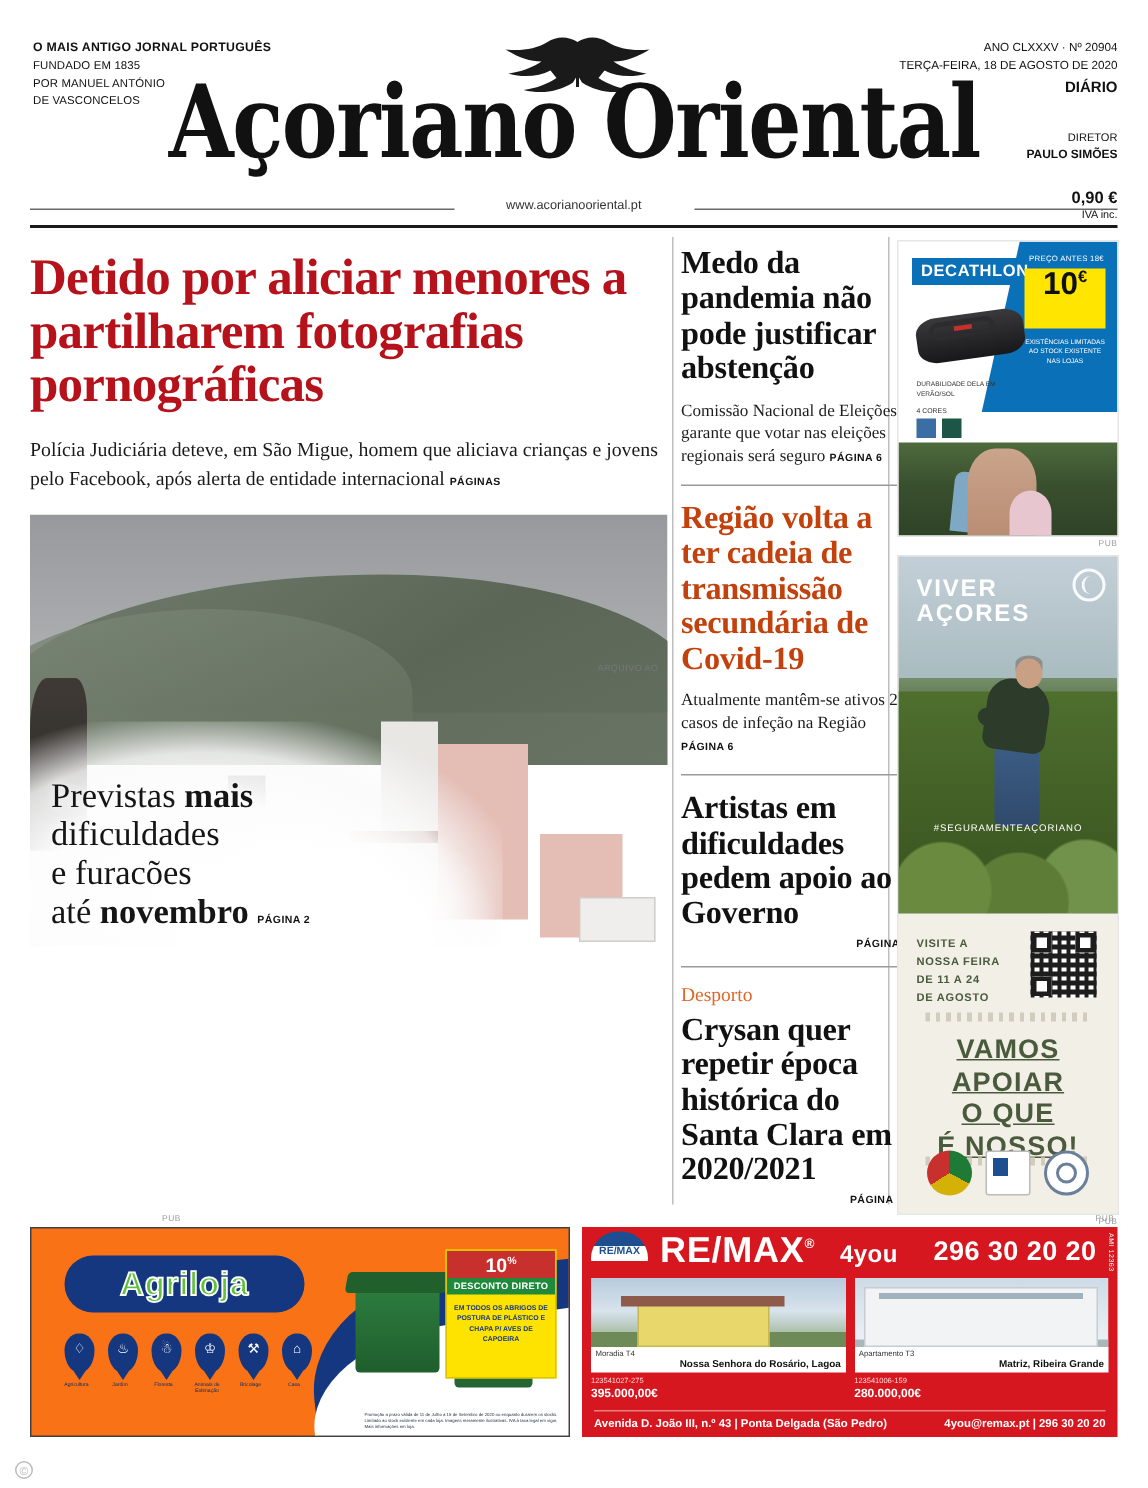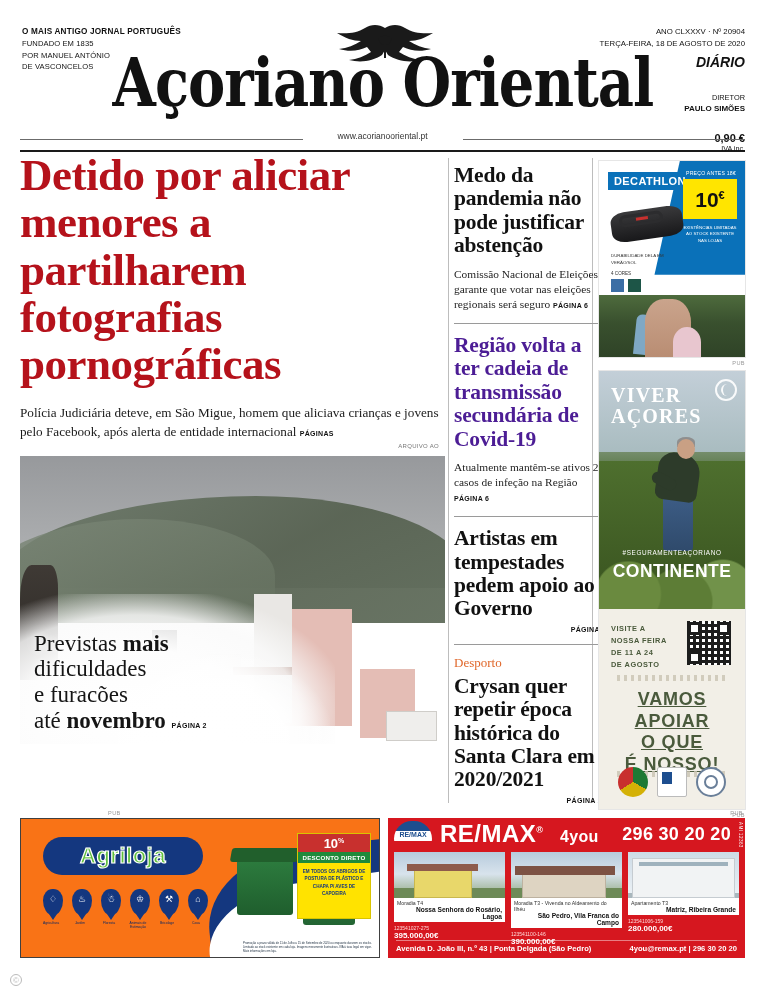--- a/index.html
+++ b/index.html
@@ -15,21 +15,21 @@
   .masthead { position: relative; height: 128px; padding: 30px 10px 0 10px; }
   .mh-left { position: absolute; left: 22px; top: 26px; width: 210px;
              font-family: "Liberation Sans", sans-serif; color: #111; }
   .mh-left .l1 { font-size: 8.2px; font-weight: bold; letter-spacing: .2px; line-height: 1.5; }
   .mh-left .l2, .mh-left .l3, .mh-left .l4 { font-size: 7.6px; line-height: 1.5; letter-spacing: .1px; }
 
   .mh-right { position: absolute; right: 20px; top: 26px; width: 200px; text-align: right;
               font-family: "Liberation Sans", sans-serif; color: #111; }
   .mh-right .r1 { font-size: 7.8px; line-height: 1.6; }
   .mh-right .r2 { font-size: 7.8px; line-height: 1.6; }
-  .mh-right .r3 { font-size: 14px; font-weight: bold; line-height: 1.6; font-style: italic; }
+  .mh-right .r3 { font-size: 10px; font-weight: bold; line-height: 1.6; }
   .mh-right .dirlabel { font-size: 7.4px; margin-top: 19px; line-height: 1.5; }
   .mh-right .dirname { font-size: 8px; font-weight: bold; line-height: 1.5; }
   .mh-right .price { font-size: 11px; font-weight: bold; margin-top: 17px; }
   .mh-right .iva { font-size: 7.2px; }
 
   .mh-title { position: absolute; left: 0; right: 0; top: 48px; text-align: center; }
   .mh-title .nameplate {
     font-family: "DejaVu Serif", serif;
     font-size: 57px; font-weight: bold; color: #111;
     letter-spacing: -1px; line-height: 1;
@@ -60,24 +60,24 @@
 
   .vrule { position: absolute; top: 6px; width: 1px; background: #bdbdbd; }
   .vrule.v1 { left: 428px; height: 645px; }
   .vrule.v2 { left: 572px; height: 645px; }
 
   
   .lead-hd {
     color: #b5121b;
     font-family: "Liberation Serif", serif;
     font-weight: bold;
-    font-size: 45px;
+    font-size: 34px;
     line-height: 1.05;
     letter-spacing: -0.5px;
-    margin-top: 0;
+    margin-top: 16px;
   }
   .lead-sub {
     font-size: 13.2px; line-height: 1.42; color: #1a1a1a;
     margin-top: 16px; padding-right: 4px;
   }
   .pg { font-family: "Liberation Sans", sans-serif; font-size: 7px; font-weight: bold;
         letter-spacing: .3px; color: #111; white-space: nowrap; }
 
   
   .photo-wrap { position: relative; margin-top: 14px; width: 425px; height: 288px; overflow: hidden; }
@@ -114,37 +114,37 @@
     text-shadow: 0 0 6px rgba(255,255,255,.95), 0 0 14px rgba(255,255,255,.85);
   }
   .photo-cap b { font-weight: bold; }
   .photo-cap .pg { text-shadow: none; }
   .credit { position: absolute; right: 6px; top: 291px;
             font-family: "Liberation Sans", sans-serif; font-size: 6px; color: #777; letter-spacing: .3px; }
 
   
   .mid-hd { font-family: "Liberation Serif", serif; font-weight: bold;
             font-size: 21.5px; line-height: 1.09; color: #111; letter-spacing: -0.2px; }
-  .mid-hd.teal { color: #4c1d95; }
+  .mid-hd.teal { color: #c2410c; }
   .mid-dek { font-size: 11.4px; line-height: 1.32; color: #1d1d1d; margin-top: 9px; }
   .mid-rule { height: 1px; background: #9a9a9a; margin: 11px 0 10px 0; }
   .kicker { font-family: "Liberation Serif", serif; color: #e0672a; font-size: 13px;
             font-weight: normal; margin-bottom: 4px; }
   .pg-right { text-align: right; margin-top: 5px; }
   .pubtag { position: absolute; right: 1px; font-family: "Liberation Sans", sans-serif;
             font-size: 5.6px; color: #999; letter-spacing: .4px; }
   .deca { position: relative; width: 148px; height: 198px; background: #ffffff;
           border: 1px solid #e6e6e6; overflow: hidden; }
   .deca .bluewedge { position: absolute; right: 0; top: 0; width: 62%; height: 58%;
                      background: #0a71b9; clip-path: polygon(28% 0, 100% 0, 100% 100%, 0 100%); }
   .deca .logo { position: absolute; left: 9px; top: 11px;
                 background: #0a71b9; color: #fff; font-family: "Liberation Sans", sans-serif;
                 font-weight: bold; font-size: 11px; letter-spacing: .4px; padding: 3px 6px; }
   .deca .yellow { position: absolute; right: 8px; top: 18px; width: 54px; height: 40px;
-                  background: #ffe500; display:flex; align-items:center; justify-content:center; }
+                  background: #ffe500; display:flex; align-items:flex-start; justify-content:center; }
   .deca .yellow .p { font-family: "Liberation Sans", sans-serif; font-weight: bold;
                      font-size: 21px; color: #111; line-height: 1; }
   .deca .yellow .p sup { font-size: 11px; }
   .deca .was { position: absolute; right: 9px; top: 9px; font-family:"Liberation Sans",sans-serif;
                font-size: 5.2px; color: #fff; letter-spacing: .2px; }
   .deca .legal { position: absolute; right: 8px; top: 64px; width: 54px; text-align:center;
                  font-family:"Liberation Sans",sans-serif; font-size: 4.4px; color:#fff; line-height:1.45; }
   .deca .sandal { position: absolute; left: 12px; top: 48px; width: 72px; height: 30px;
                   background: linear-gradient(#3a3a3c,#18181a); border-radius: 14px/10px;
                   transform: rotate(-8deg); }
@@ -184,22 +184,22 @@
                         background: #2d3b2a; border-radius: 16px 20px 8px 8px; transform: rotate(8deg); }
   .cont .farmer .head { position:absolute; left: 26px; top: 8px; width: 18px; height: 20px;
                         background: #c9a084; border-radius: 50%; }
   .cont .farmer .hair { position:absolute; left: 26px; top: 6px; width: 18px; height: 10px;
                         background: #8e8e8e; border-radius: 50% 50% 0 0; }
   .cont .farmer .legs { position:absolute; left: 12px; top: 64px; width: 30px; height: 56px;
                         background: linear-gradient(#3d5d86,#2f4a6b); border-radius: 4px; }
   .cont .farmer .arm { position:absolute; left: 0px; top: 44px; width: 26px; height: 12px;
                        background: #2d3b2a; border-radius: 8px; transform: rotate(28deg); }
   .cont .viver { position: absolute; left: 12px; top: 14px;
-                 font-family:Liberation Serif, serif; font-weight: bold; color: #fff;
-                 font-size: 20px; line-height: 1.04; letter-spacing: 1.2px; }
+                 font-family:Liberation Sans, sans-serif; font-weight: bold; color: #fff;
+                 font-size: 16px; line-height: 1.04; letter-spacing: 1.2px; }
   .cont .cmark { position: absolute; right: 8px; top: 8px; width: 22px; height: 22px;
                  border: 2px solid rgba(255,255,255,.9); border-radius: 50%; }
   .cont .cmark::after { content:""; position:absolute; left: 4px; top: 3px; width: 10px; height: 12px;
                         border-left: 2px solid rgba(255,255,255,.9); border-radius: 6px 0 0 6px; }
   .cont .hashtag { position:absolute; left: 0; right: 0; top: 178px; text-align:center;
                    font-family:"Liberation Sans",sans-serif; font-size: 6.4px; color:#fff; letter-spacing:.6px; }
   .cont .contname { position:absolute; left: 0; right: 0; top: 190px; text-align:center;
                     font-family:"Liberation Sans",sans-serif; font-weight:bold; font-size: 17.5px;
                     color:#fff; letter-spacing: .5px; }
   .cont .paper { position: absolute; left:0; right:0; top: 238px; bottom: 0; background: #f2efe7; }
@@ -426,21 +426,21 @@
         <div class="mid-hd teal">Região volta a ter cadeia de transmissão secundária de Covid-19</div>
         <div class="mid-dek">
           <span>Atualmente mantêm-se ativos 22 casos de infeção na Região</span>
           <span class="pg">PÁGINA 6</span>
         </div>
       </div>
 
       <div class="mid-rule"></div>
 
       <div>
-        <div class="mid-hd">Artistas em tempestades pedem apoio ao Governo</div>
+        <div class="mid-hd">Artistas em dificuldades pedem apoio ao Governo</div>
         <div class="pg pg-right">PÁGINA 7</div>
       </div>
 
       <div class="mid-rule"></div>
 
       <div>
         <div class="kicker">Desporto</div>
         <div class="mid-hd">Crysan quer repetir época histórica do Santa Clara em 2020/2021</div>
         <div class="pg pg-right">PÁGINA 19</div>
       </div>
@@ -485,21 +485,20 @@
               <div class="hair"></div>
               <div class="head"></div>
             </div>
           </div>
           <div class="viver">
             <span>VIVER</span><br>
             <span>AÇORES</span>
           </div>
           <div class="cmark"></div>
           <div class="hashtag">#SEGURAMENTEAÇORIANO</div>
-          <div class="contname">CONTINENTE</div>
 
           <div class="paper"></div>
           <div class="visit">
             <span>VISITE A</span><br>
             <span>NOSSA FEIRA</span><br>
             <span>DE 11 A 24</span><br>
             <span>DE AGOSTO</span>
           </div>
           <div class="qr">
             <div class="c c1"></div>
@@ -597,32 +596,20 @@
             <div class="sk"></div>
             <div class="g1"></div>
             <div class="h1"></div>
             <div class="r1"></div>
           </div>
           <div class="type">Moradia T4</div>
           <div class="loc">Nossa Senhora do Rosário, Lagoa</div>
           <div class="ref">123541027-275</div>
           <div class="price">395.000,00€</div>
         </div>
-        <div class="prop p2">
-          <div class="img">
-            <div class="sk"></div>
-            <div class="g1"></div>
-            <div class="h1"></div>
-            <div class="r1"></div>
-          </div>
-          <div class="type">Moradia T3 - Vivenda no Aldeamento do Ilhéu</div>
-          <div class="loc">São Pedro, Vila Franca do Campo</div>
-          <div class="ref">123541100-146</div>
-          <div class="price">390.000,00€</div>
-        </div>
         <div class="prop p3">
           <div class="img">
             <div class="sk"></div>
             <div class="g1"></div>
             <div class="h1"></div>
             <div class="r1"></div>
           </div>
           <div class="type">Apartamento T3</div>
           <div class="loc">Matriz, Ribeira Grande</div>
           <div class="ref">123541006-159</div>

